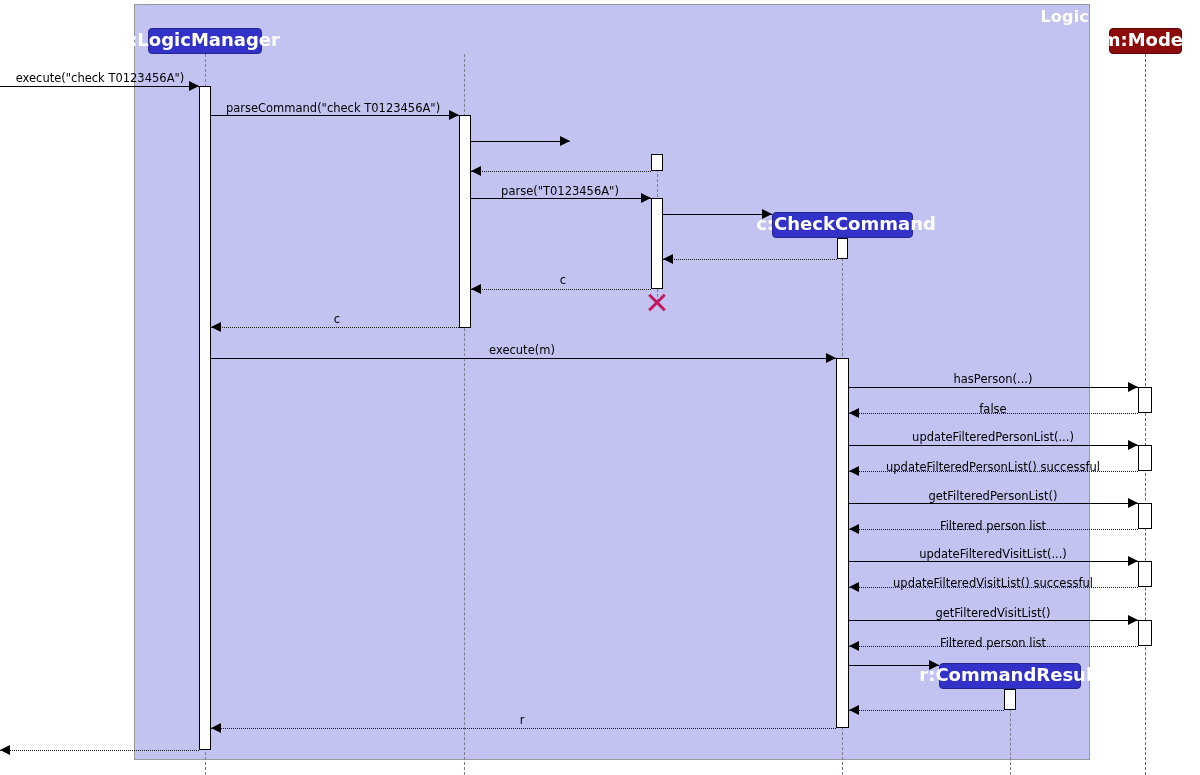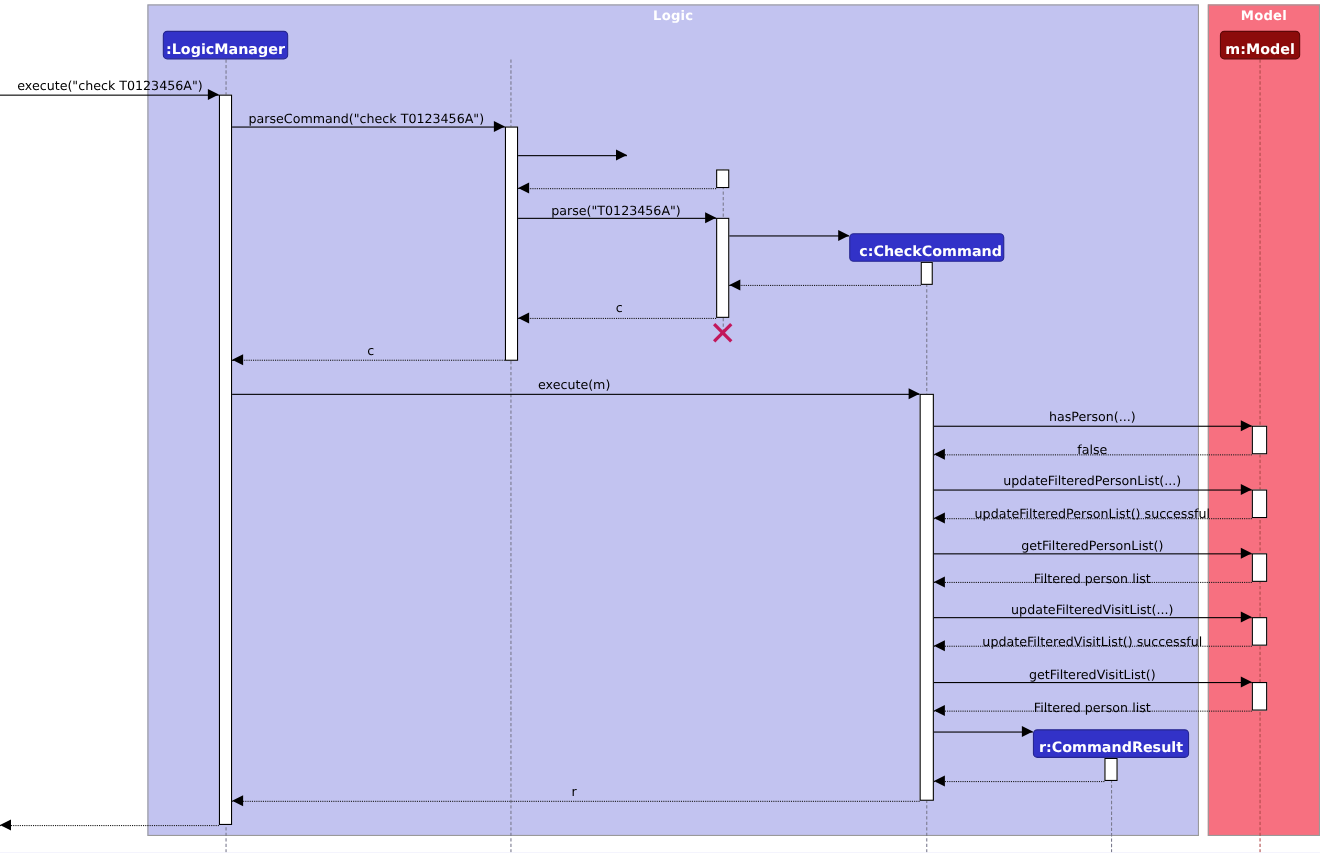--- a/index.html
+++ b/index.html
@@ -20,45 +20,45 @@
   
   .frame {
     position: absolute;
     box-sizing: border-box;
     border: 1px solid #9a9a9a;
   }
   .frame-title {
     position: absolute;
     top: 2px;
     width: 100%;
-    text-align: center;
-    font-size: 12px;
+    text-align: right;
+    font-size: 16px;
     font-weight: bold;
     color: #ffffff;
     letter-spacing: 0.2px;
   }
   
   .lifeline {
     position: absolute;
     width: 0;
     border-left: 1px dashed #7b7b8f;
   }
   .lifeline.red {
     border-left: 1px dashed #b04a4a;
   }
   
   .participant {
     position: absolute;
     box-sizing: border-box;
     display: flex;
-    align-items: flex-end;
+    align-items: flex-start;
     justify-content: center;
     border-radius: 4px;
     color: #ffffff;
-    font-size: 13px;
+    font-size: 18px;
     font-weight: bold;
     white-space: nowrap;
     padding: 0 9px;
     height: 26px;
   }
   .participant.blue {
     background: #3232c8;
     border: 1px solid #262690;
   }
   .participant.darkred {
@@ -121,23 +121,20 @@
   }
   .destroy span.a { transform: rotate(45deg); }
   .destroy span.b { transform: rotate(-45deg); }
 </style>
 </head>
 <body>
 
 <div id="canvas">
     <div class="frame" style="left: 134px; top: 4px; width: 956px; height: 756px; background: rgb(194, 195, 240);">
       <div class="frame-title">Logic</div>
-    </div>
-    <div class="frame" style="left: 1098px; top: 4px; width: 102px; height: 756px; background: rgb(247, 112, 128);">
-      <div class="frame-title">Model</div>
     </div>
     <div class="lifeline" style="left: 205px; top: 54px; height: 721px;"></div>
     <div class="lifeline" style="left: 464px; top: 54px; height: 721px;"></div>
     <div class="lifeline" style="left: 657px; top: 154px; height: 148px;"></div>
     <div class="lifeline" style="left: 842px; top: 238px; height: 537px;"></div>
     <div class="lifeline" style="left: 1010px; top: 689px; height: 86px;"></div>
     <div class="lifeline red" style="left: 1145px; top: 54px; height: 721px;"></div>
     <div class="participant blue" style="left: 148px; top: 28px; width: 114px;">
       <span>:LogicManager</span>
     </div>

